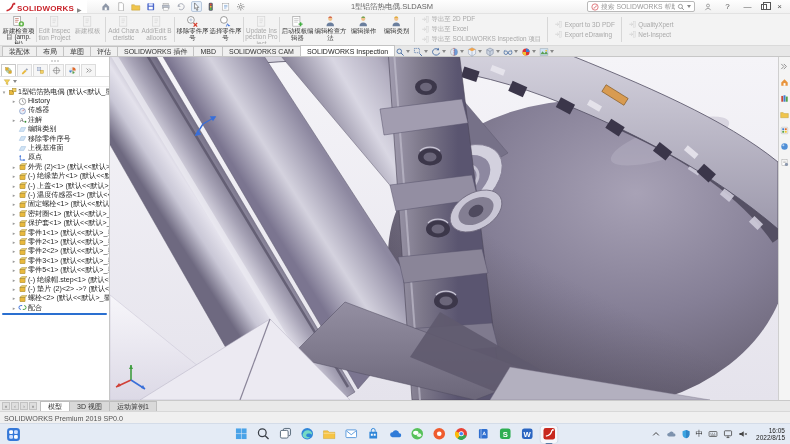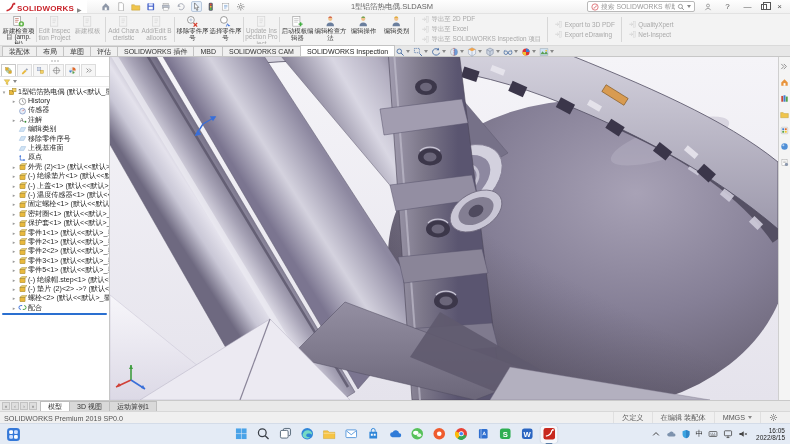--- a/index.html
+++ b/index.html
@@ -1027,40 +1027,20 @@
     </div>
   <div style="display:flex;height:100%;align-items:flex-end" id="btabs">
       <div class="btab active">模型</div>
       <div class="btab">3D 视图</div>
       <div class="btab">运动算例1</div>
     </div>
 </div>
 
 <div class="statusbar">
   <span>SOLIDWORKS Premium 2019 SP0.0</span>
-  <div class="sb-right" id="sb-right">
-      <div class="sb-item">
-        <span>欠定义</span>
-      </div>
-      <div class="sb-item">
-        <span>在编辑 装配体</span>
-      </div>
-      <div class="sb-item">
-        <span>MMGS</span>
-        <span class="caret"></span>
-      </div>
-      <div class="sb-item sb-gear">
-        <svg viewBox="0 0 14 14">
-          <circle cx="7" cy="7" r="2" fill="none" stroke="#777" stroke-width="1.3"></circle>
-          <g stroke="#777" stroke-width="1.4">
-            <path d="M7 1.5v2M7 10.5v2M1.5 7h2M10.5 7h2M3.2 3.2l1.4 1.4M9.4 9.4l1.4 1.4M10.8 3.2 9.4 4.6M4.6 9.4 3.2 10.8"></path>
-          </g>
-        </svg>
-      </div>
-    </div>
 </div>
 
 <div class="taskbar">
   <div class="tb-left" id="tb-left">
       <svg viewBox="0 0 14 14">
         <rect x="1" y="1" width="12" height="12" rx="3" fill="#3478d8"></rect>
         <rect x="3" y="3" width="3.5" height="3.5" rx="1" fill="#fff"></rect>
         <rect x="7.5" y="3" width="3.5" height="3.5" rx="1" fill="#cfe0ff"></rect>
         <rect x="3" y="7.5" width="3.5" height="3.5" rx="1" fill="#cfe0ff"></rect>
         <rect x="7.5" y="7.5" width="3.5" height="3.5" rx="1" fill="#fff"></rect>

